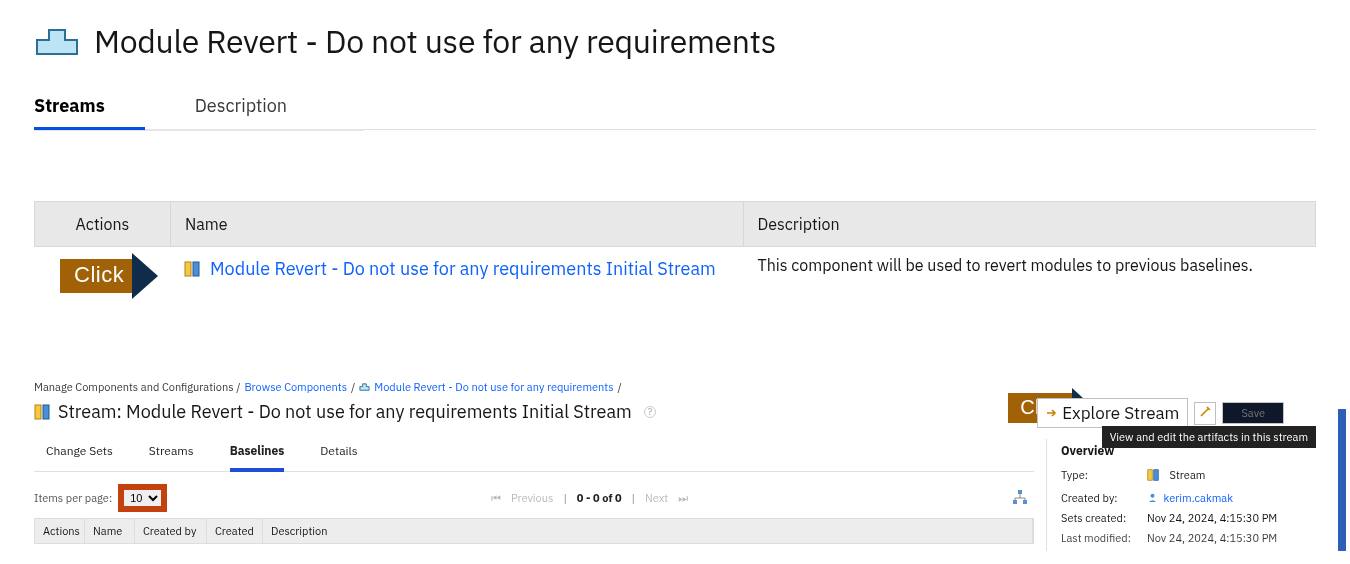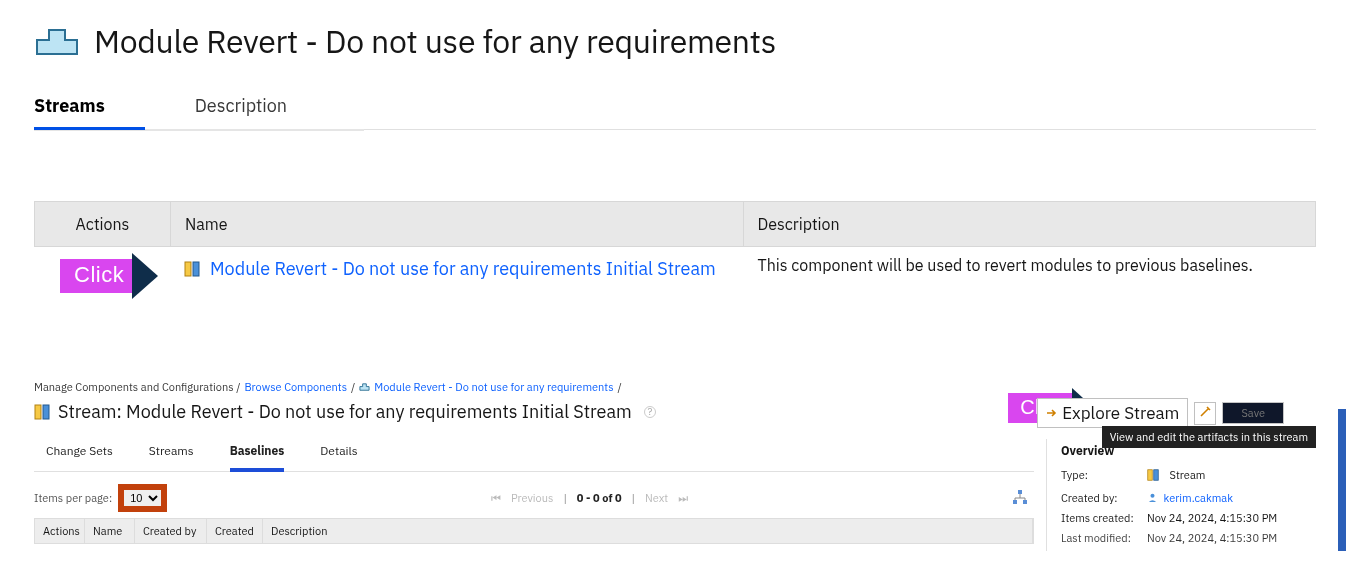--- a/index.html
+++ b/index.html
@@ -78,21 +78,21 @@
   .streams-row .cell-actions { position: relative; }
   .streams-row .cell-name { border-left: 1px solid transparent; padding-top: 10px; padding-bottom: 10px; display:flex; align-items:center; gap:10px;}
   .streams-row .cell-desc { border-left: 1px solid transparent; padding-top: 2px; padding-bottom: 10px; font-size: 16px; }
 
   .click-arrow {
     position: absolute;
     left: 26px;
     top: 2px;
     display: flex;
     align-items: center;
-    background: #d946ef;
+    background: #a16207;
     color: #fff;
     font-family: "Helvetica Neue", Arial, sans-serif;
     font-size: 22px;
     letter-spacing: 0.5px;
     padding: 3px 8px 5px 14px;
     height: 34px;
   }
   .click-arrow::after {
     content: "";
     position: absolute;
@@ -366,21 +366,21 @@
           <span class="user-icon">
             <svg viewBox="0 0 12 12">
                 <circle cx="6" cy="4" r="2.2" fill="#4a90d9"></circle>
                 <path d="M2 11 Q6 7 10 11" fill="#4a90d9"></path>
               </svg>
           </span>
           <span class="user-link">kerim.cakmak</span>
         </div>
       </div>
       <div class="kv">
-        <div class="k">Items created:</div>
+        <div class="k">Sets created:</div>
         <div class="v">Nov 24, 2024, 4:15:30 PM</div>
       </div>
       <div class="kv" style="opacity:.85;">
         <div class="k">Last modified:</div>
         <div class="v">Nov 24, 2024, 4:15:30 PM</div>
       </div>
     </div>
   </div>
 </div>
 

